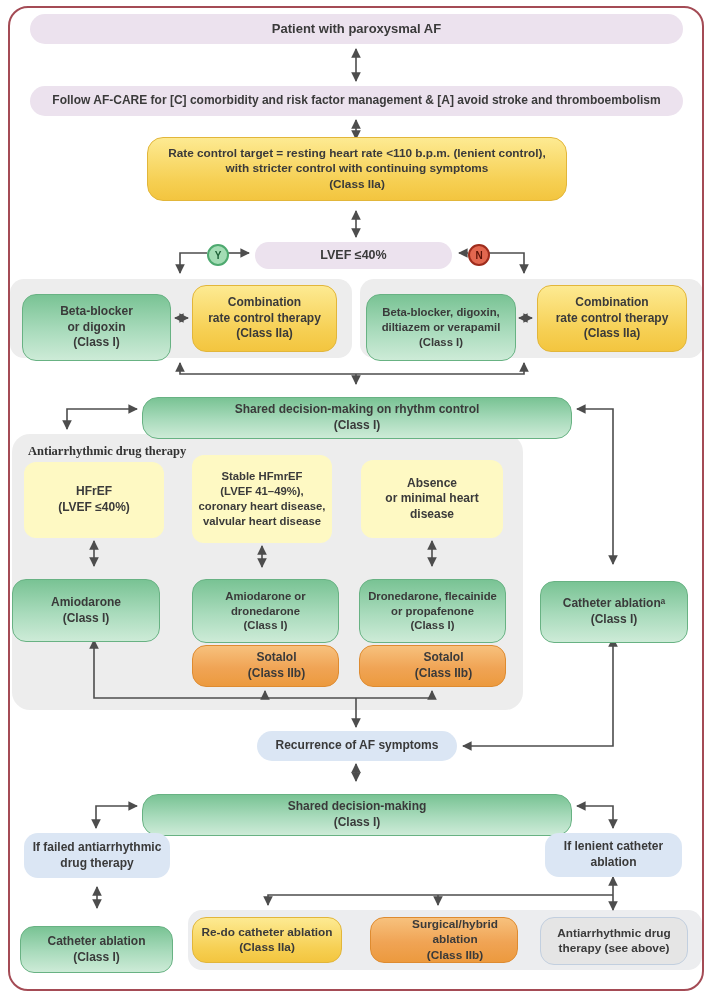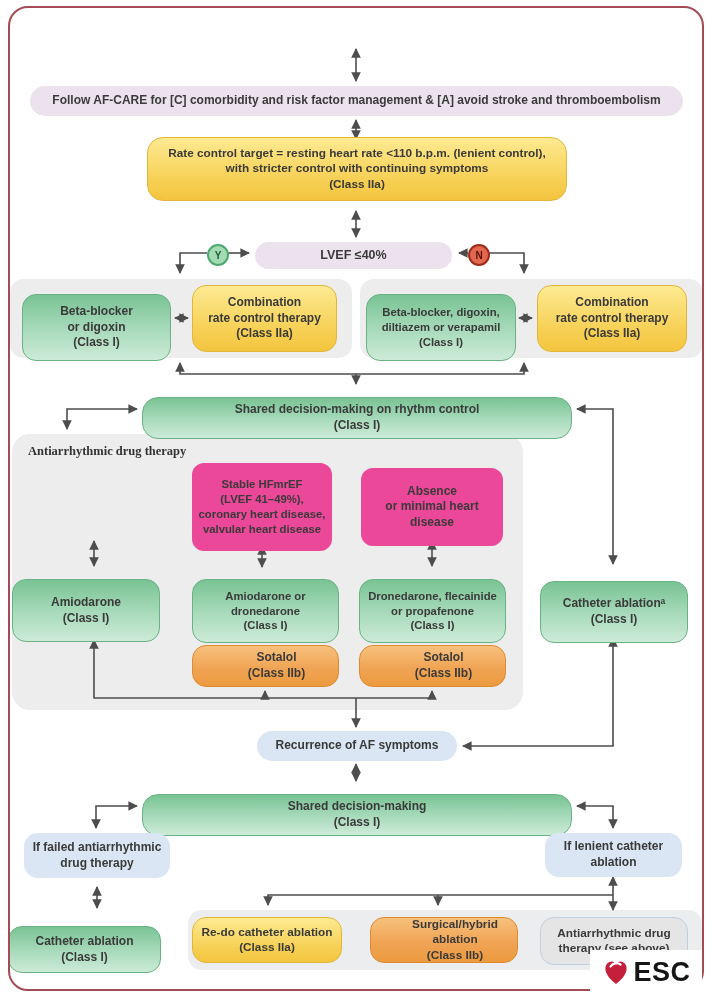--- a/index.html
+++ b/index.html
@@ -14,21 +14,21 @@
   .panel{position:absolute;background:#ededed;border-radius:14px;z-index:0;}
   .panel.bluish{background:#ecedef;}
   svg.connectors{position:absolute;left:0;top:0;z-index:1;}
   .node{
     position:absolute;z-index:2;display:flex;align-items:center;justify-content:center;
     text-align:center;white-space:pre-line;border-radius:14px;font-weight:700;
     font-size:12px;line-height:1.3;color:#3a3a3a;padding:2px 4px;box-sizing:border-box;
   }
   .node.small{font-size:11.3px;line-height:1.32;}
   .lavender{background:#ece2ee;}
-  .lavender2{background:#ec4899;border-radius:12px;margin-top:8px;}
+  .lavender2{background:#fef9c3;border-radius:12px;}
   .green{background:linear-gradient(180deg,#79c394 0%,#a9dbbc 55%,#cdebd7 100%);border:1.5px solid #68b283;margin-top:9px;}
   .yellow{background:linear-gradient(180deg,#fdea92 0%,#f6cf52 70%,#f3c53f 100%);border:1.5px solid #e2b63a;}
   .orange{background:linear-gradient(180deg,#f7c17d 0%,#f0a455 55%,#ec9a3e 100%);border:1.5px solid #de8b30;padding-left:26px;}
   .blue{background:#dbe6f4;}
   .bluegray{background:#e5e5e5;border:1px solid #c2cfdf;}
   .badge{
     position:absolute;z-index:2;width:18px;height:18px;border-radius:50%;
     display:flex;align-items:center;justify-content:center;
     font-size:10px;font-weight:700;
   }
@@ -89,20 +89,21 @@
       <path d="M356,764 V781" marker-start="url(#ahs)" marker-end="url(#ah)"></path>
       <path d="M137,806 H96 V828" marker-start="url(#ahs)" marker-end="url(#ah)"></path>
       <path d="M577,806 H613 V828" marker-start="url(#ahs)" marker-end="url(#ah)"></path>
       <path d="M97,887 V908" marker-start="url(#ahs)" marker-end="url(#ah)"></path>
       <path d="M613,877 V910" marker-start="url(#ahs)" marker-end="url(#ah)"></path>
       <path d="M613,895 H268 V905" marker-end="url(#ah)"></path>
       <path d="M438,895 V905" marker-end="url(#ah)"></path>
     </g>
   </svg>
 
+  <div class="node lavender" style="left:30px;top:14px;width:653px;height:30px;font-size:13px;border-radius:15px;">Patient with paroxysmal AF</div>
 
   <div class="node lavender" style="left:30px;top:86px;width:653px;height:30px;font-size:12px;border-radius:15px;">Follow AF-CARE for [C] comorbidity and risk factor management &amp; [A] avoid stroke and thromboembolism</div>
 
   <div class="node yellow" style="left:147px;top:137px;width:420px;height:64px;font-size:11.8px;border-radius:16px;">Rate control target = resting heart rate &lt;110 b.p.m. (lenient control),
 with stricter control with continuing symptoms
 (Class IIa)</div>
 
   <div class="node lavender" style="left:255px;top:242px;width:197px;height:27px;border-radius:14px;font-size:12.5px;">LVEF ≤40%</div>
 
   <div class="badge yes" style="left:207px;top:244px;">Y</div>
@@ -119,20 +120,22 @@
 (Class I)</div>
   <div class="node yellow" style="left:537px;top:285px;width:150px;height:67px;">Combination
 rate control therapy
 (Class IIa)</div>
 
   <div class="node green" style="left:142px;top:388px;width:430px;height:42px;border-radius:16px;">Shared decision-making on rhythm control
 (Class I)</div>
 
   <div class="panel-label" style="left:28px;top:444px;">Antiarrhythmic drug therapy</div>
 
+  <div class="node lavender2" style="left:24px;top:462px;width:140px;height:76px;">HFrEF
+(LVEF ≤40%)</div>
   <div class="node lavender2 small" style="left:192px;top:455px;width:140px;height:88px;">Stable HFmrEF
 (LVEF 41–49%),
 coronary heart disease,
 valvular heart disease</div>
   <div class="node lavender2" style="left:361px;top:460px;width:142px;height:78px;">Absence
 or minimal heart
 disease</div>
 
   <div class="node green" style="left:12px;top:570px;width:148px;height:63px;">Amiodarone
 (Class I)</div>
@@ -153,30 +156,23 @@
   <div class="node blue" style="left:257px;top:731px;width:200px;height:30px;border-radius:15px;">Recurrence of AF symptoms</div>
 
   <div class="node green" style="left:142px;top:785px;width:430px;height:42px;border-radius:16px;">Shared decision-making
 (Class I)</div>
 
   <div class="node blue" style="left:24px;top:833px;width:146px;height:45px;">If failed antiarrhythmic
 drug therapy</div>
   <div class="node blue" style="left:545px;top:833px;width:137px;height:44px;">If lenient catheter
 ablation</div>
 
-  <div class="node green" style="left:8px;top:917px;width:153px;height:47px;">Catheter ablation
+  <div class="node green" style="left:20px;top:917px;width:153px;height:47px;">Catheter ablation
 (Class I)</div>
   <div class="node yellow" style="left:192px;top:917px;width:150px;height:46px;font-size:11.8px;">Re-do catheter ablation
 (Class IIa)</div>
   <div class="node orange" style="left:370px;top:917px;width:148px;height:46px;font-size:11.8px;">Surgical/hybrid ablation
 (Class IIb)</div>
   <div class="node bluegray" style="left:540px;top:917px;width:148px;height:48px;font-size:11.8px;">Antiarrhythmic drug
 therapy (see above)</div>
 
-  <div id="esc-logo">
-    <svg width="30" height="30" viewBox="0 0 30 30">
-      <path d="M15 27 C4.5 19.5 2.2 11 6.2 6.6 C9.2 3.4 13.9 3.9 15 8.2 C16.1 3.9 20.8 3.4 23.8 6.6 C27.8 11 25.5 19.5 15 27 Z" fill="#c5203b"></path>
-      <path d="M9.5 9.5 A7 7 0 0 1 19.5 7.5" stroke="#ffffff" stroke-width="2.2" fill="none" stroke-linecap="round"></path>
-    </svg>
-    <span id="esc-text">ESC</span>
-  </div>
 
 </div>
 
 </body></html>

